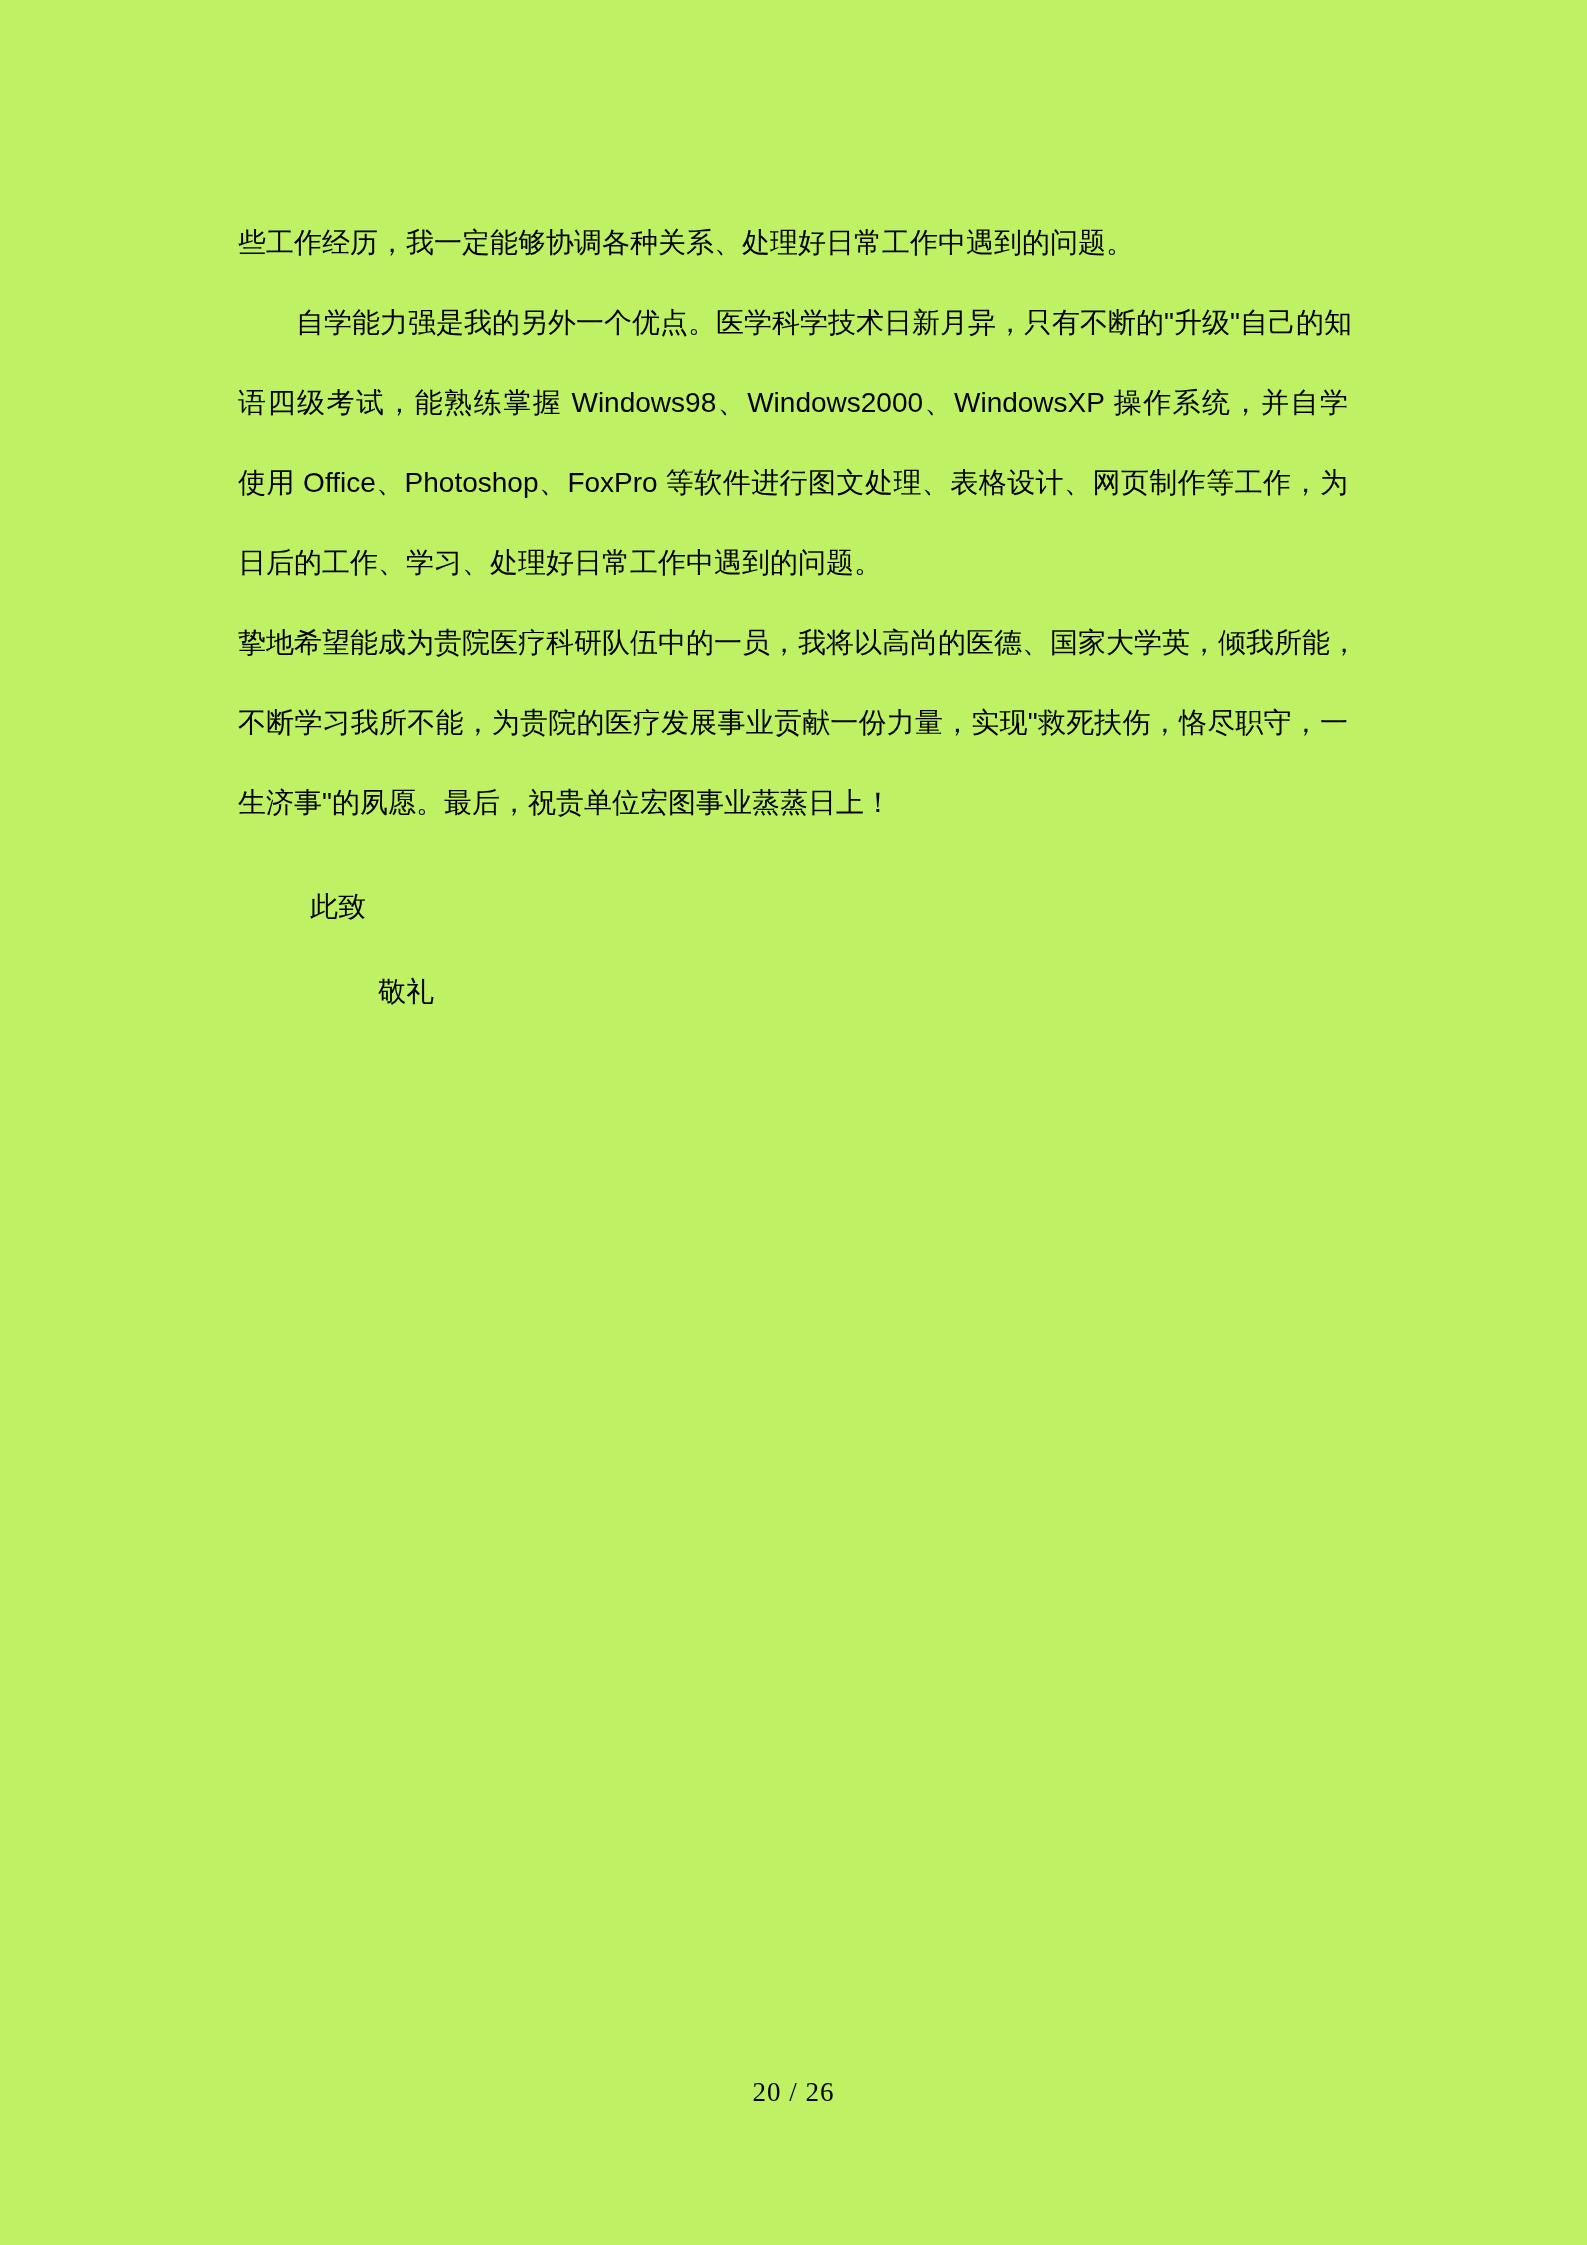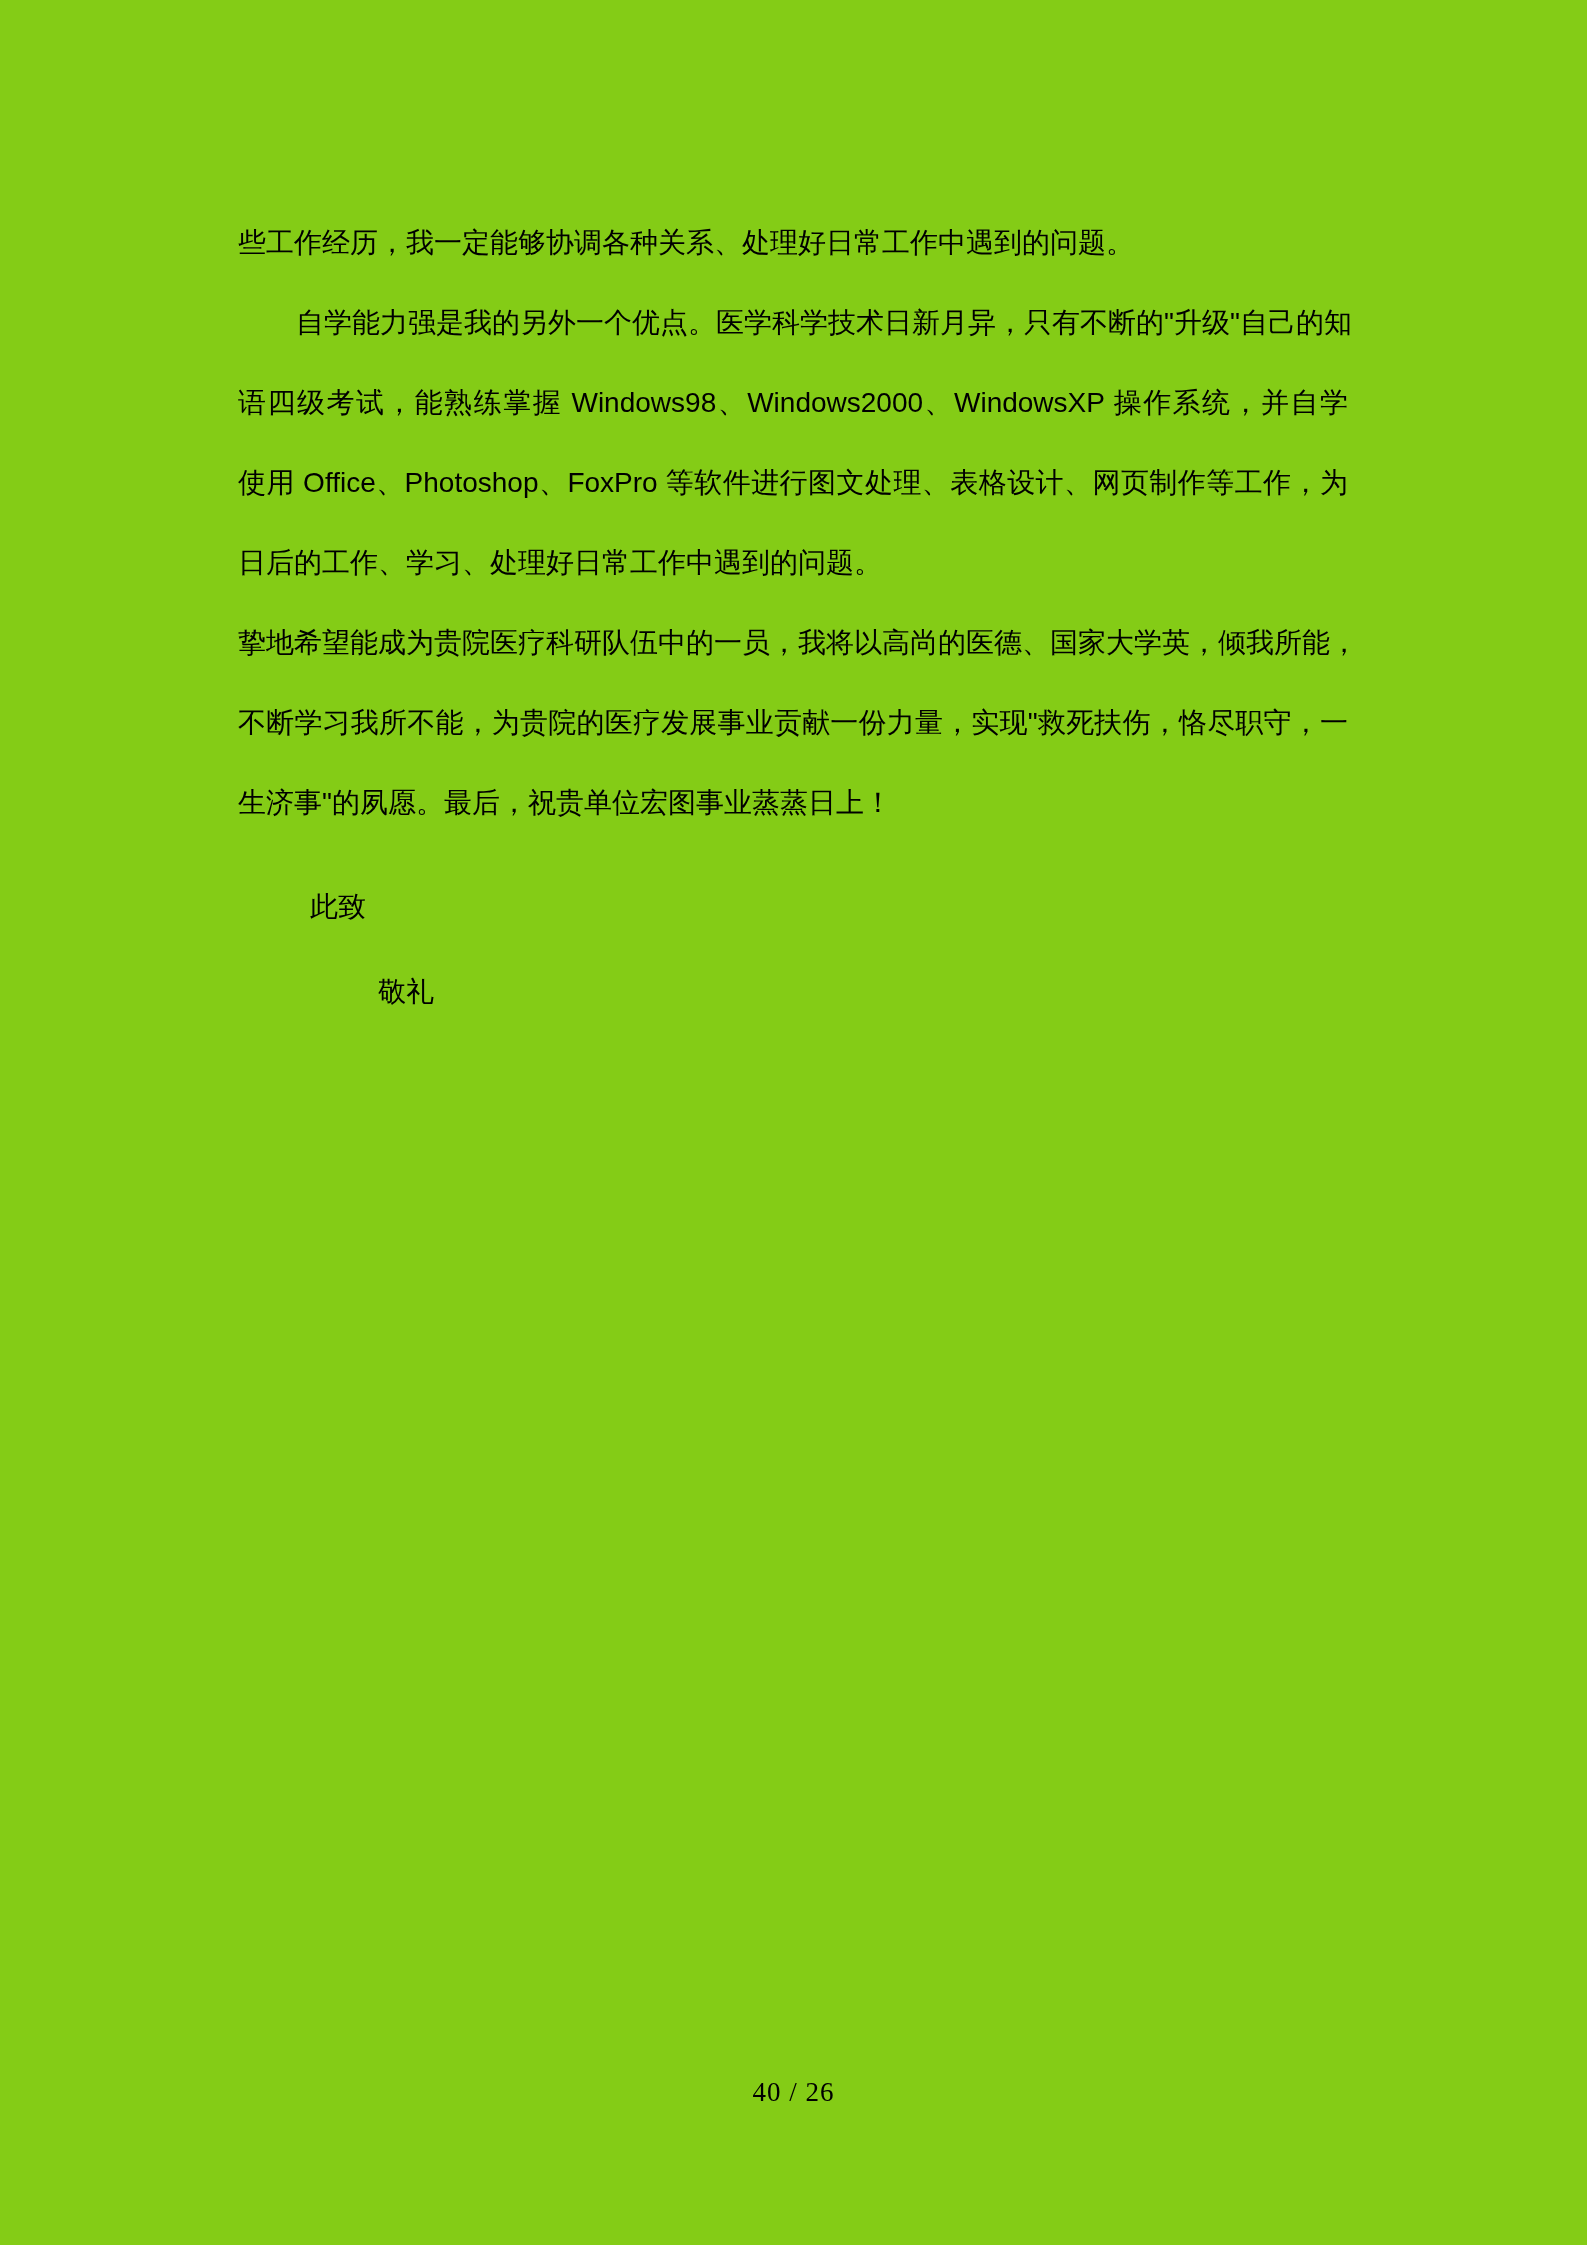--- a/index.html
+++ b/index.html
@@ -4,21 +4,21 @@
 <style>
   html, body {
     margin: 0;
     padding: 0;
     background: #ffffff;
   }
   .page {
     position: relative;
     width: 1587px;
     height: 2245px;
-    background: #84cc16;
+    background: #bef264;
     overflow: hidden;
     font-family: "Liberation Sans", sans-serif;
   }
   .letter-body {
     position: absolute;
     left: 238px;
     top: 203px;
     width: 1110px;
     font-size: 28px;
     line-height: 80px;
@@ -69,15 +69,15 @@
     <div class="line justify">语四级考试，能熟练掌握 Windows98、Windows2000、WindowsXP 操作系统，并自学</div>
     <div class="line justify">使用 Office、Photoshop、FoxPro 等软件进行图文处理、表格设计、网页制作等工作，为</div>
     <div class="line">日后的工作、学习、处理好日常工作中遇到的问题。</div>
     <div class="line justify">挚地希望能成为贵院医疗科研队伍中的一员，我将以高尚的医德、国家大学英，倾我所能，</div>
     <div class="line justify">不断学习我所不能，为贵院的医疗发展事业贡献一份力量，实现"救死扶伤，恪尽职守，一</div>
     <div class="line">生济事"的夙愿。最后，祝贵单位宏图事业蒸蒸日上！</div>
     <div class="line salute">此致</div>
     <div class="line regards">敬礼</div>
   </div>
 
-  <div class="footer">40 / 26</div>
+  <div class="footer">20 / 26</div>
 
 </div>
 
 </body></html>

